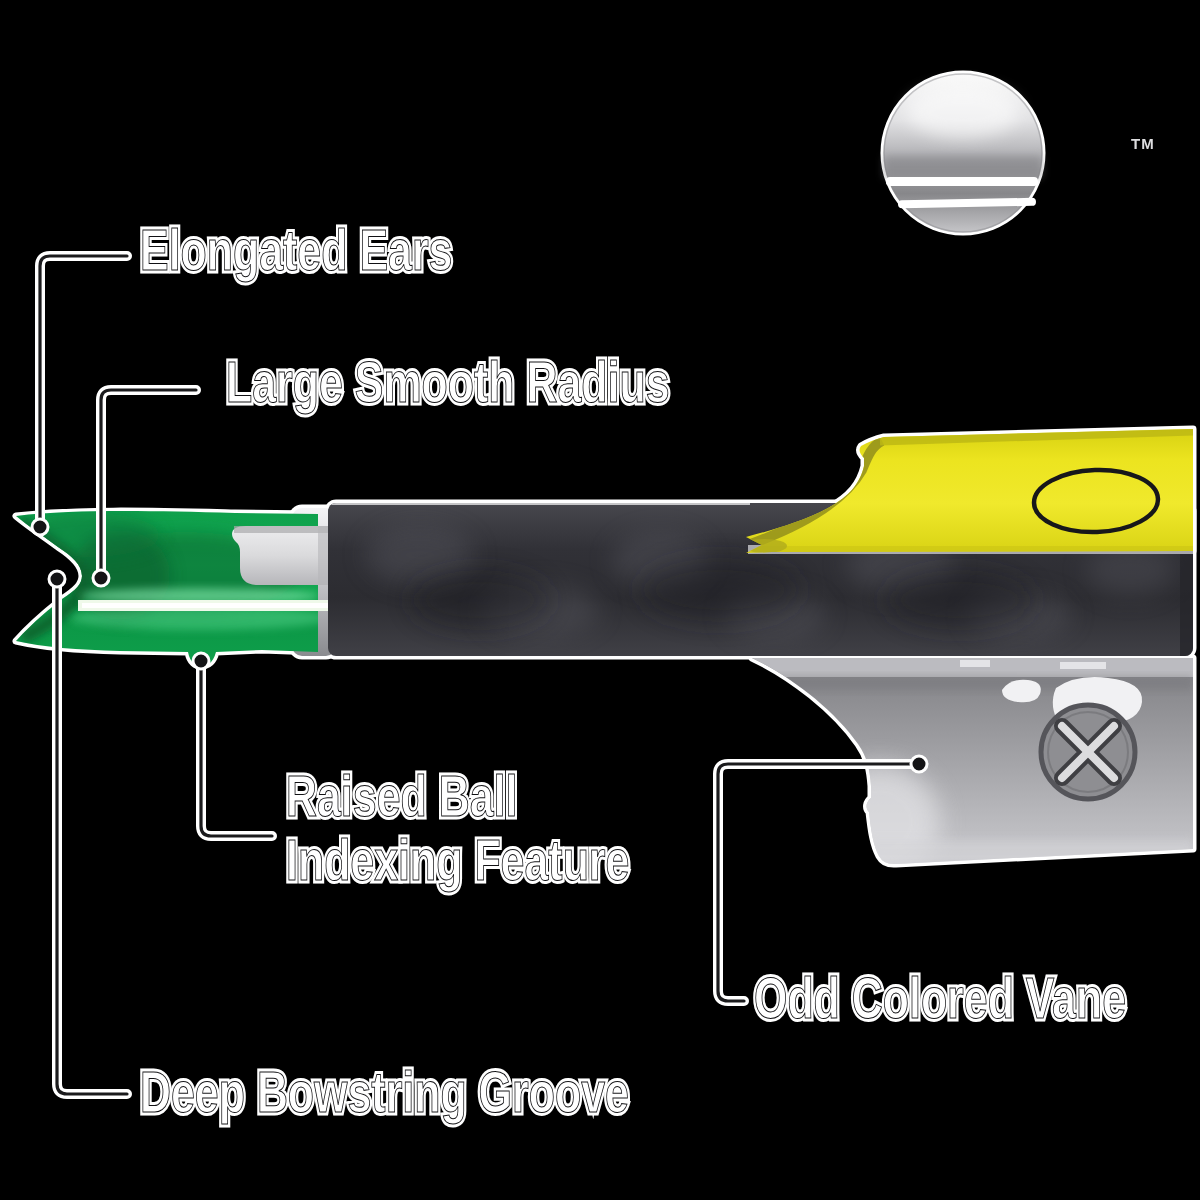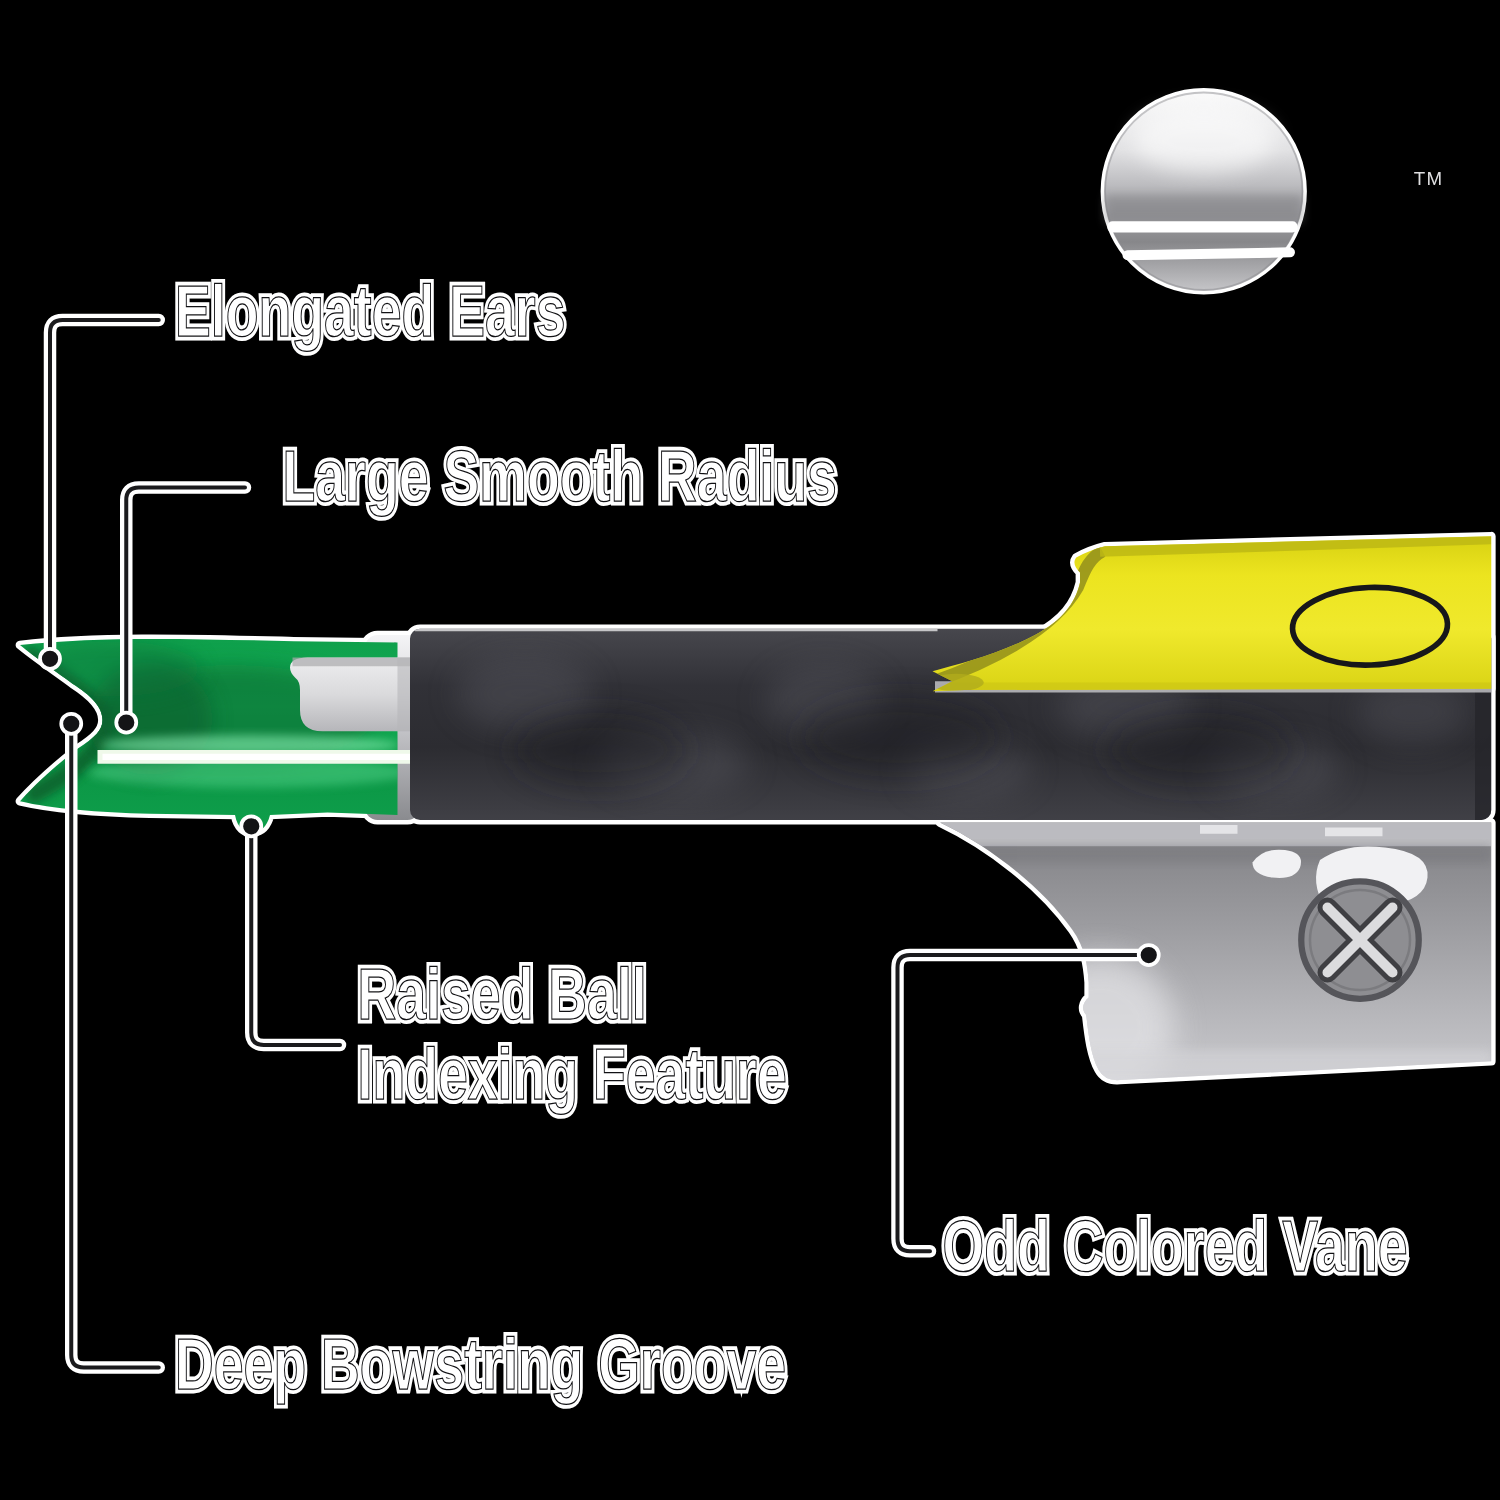--- a/index.html
+++ b/index.html
@@ -22,21 +22,21 @@
   
   .logo-text{position:absolute;left:745px;top:129px;width:436px;text-align:center;
              font-weight:bold;font-size:47px;line-height:48px;letter-spacing:5px;white-space:nowrap;}
   .logo-text .t-halo{position:absolute;inset:0;-webkit-text-stroke:9px #ffffff;color:#ffffff;}
   .logo-text .t-outline{position:absolute;inset:0;-webkit-text-stroke:5px #17171a;color:#17171a;}
   .logo-text .t-face{position:relative;color:#55555a;-webkit-text-stroke:1.5px #1a1a1c;}
   @supports (-webkit-background-clip: text){
     .logo-text .t-face{background:linear-gradient(180deg,#f5f5f5 0%,#d3d3d5 35%,#6f6f74 52%,#4a4a4f 72%,#bcbcc0 100%);
                  -webkit-background-clip:text;background-clip:text;color:transparent;}
   }
-  .tm{position:absolute;left:1131px;top:135px;font-weight:normal;font-size:15px;letter-spacing:1px;
+  .tm{position:absolute;left:1131px;top:135px;font-weight:bold;font-size:15px;letter-spacing:1px;
       color:#dedee0;text-shadow:0 0 2px #000,0 1px 1px #000;}
 </style>
 </head>
 <body>
 
 <div class="stage">
 
 <svg width="1200" height="1200" viewBox="0 0 1200 1200">
   <defs>
     <linearGradient id="gGreen" x1="0" y1="0" x2="0" y2="1">

